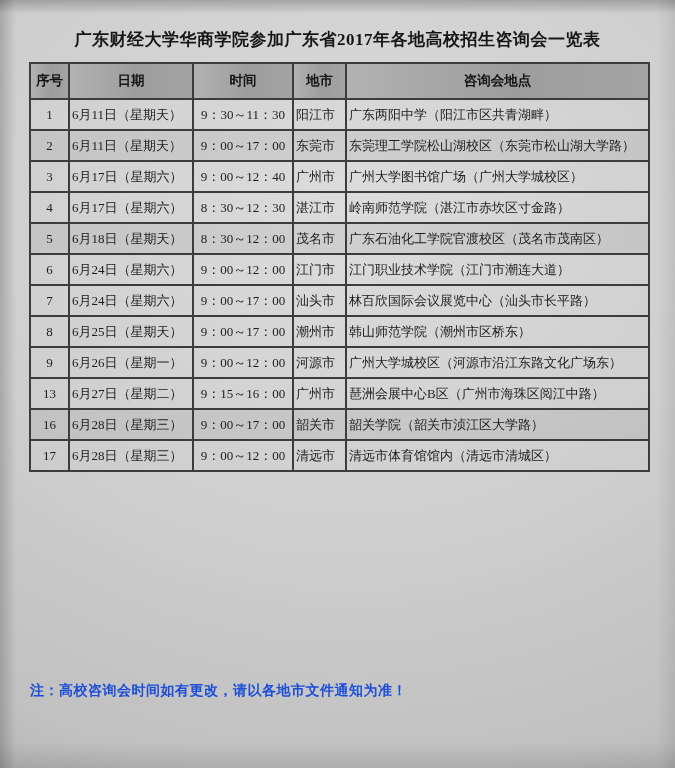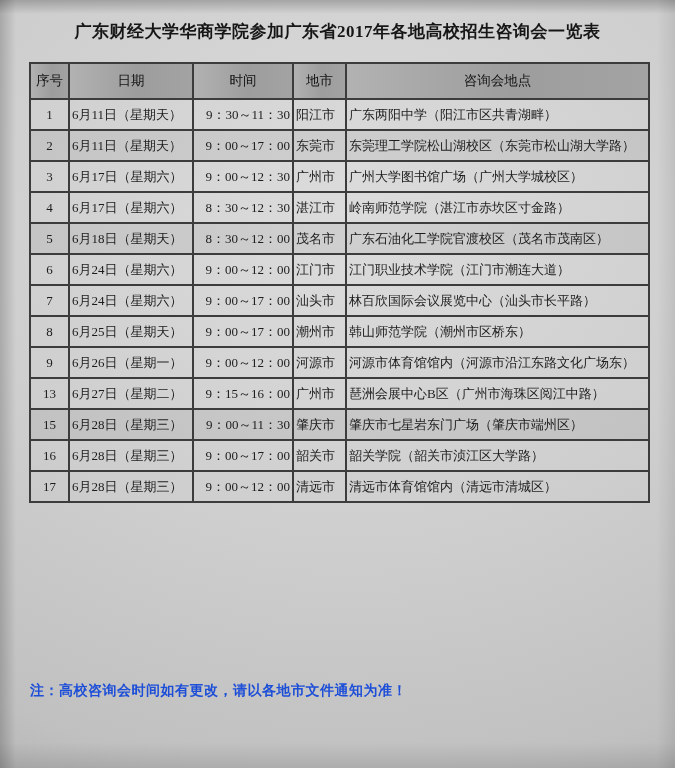--- a/index.html
+++ b/index.html
@@ -17,46 +17,46 @@
   }
   .paper::before{ 
     content:"";position:absolute;inset:0;pointer-events:none;
     background:
       linear-gradient(to bottom, rgba(0,0,0,0.22), rgba(0,0,0,0) 14px),
       linear-gradient(to right, rgba(0,0,0,0.18), rgba(0,0,0,0) 16px),
       linear-gradient(to top, rgba(0,0,0,0.10), rgba(0,0,0,0) 26px),
       linear-gradient(to left, rgba(0,0,0,0.08), rgba(0,0,0,0) 18px);
   }
   .title{
-    position:absolute;left:0;right:0;top:20px;
+    position:absolute;left:0;right:0;top:28px;
     text-align:center;font-size:17px;font-weight:bold;
     letter-spacing:0.5px;color:#161616;
   }
   table.sched{
     position:absolute;left:29px;top:62px;width:619px;
     border-collapse:collapse;table-layout:fixed;
     font-size:13px;
   }
   table.sched th,table.sched td{
     border:2px solid #3c3c3c;
     padding:0 2px;overflow:hidden;white-space:nowrap;
   }
   table.sched th{
-    height:34px;font-size:13.5px;font-weight:normal;
+    height:34px;font-size:13.5px;font-weight:bold;
     background:linear-gradient(90deg,#b2b2b2 0%,#9d9d9d 55%,#a3a3a3 100%);
     color:#141414;
   }
   table.sched td{height:29px;background:transparent;}
   
   tbody tr:nth-child(2) td,
   tbody tr:nth-child(5) td,
   tbody tr:nth-child(11) td{background:rgba(0,0,0,0.055);}
   td.c-seq{text-align:center;}
   td.c-date{text-align:left;padding-left:7px;}
-  td.c-time{text-align:right;padding-left:3px;}
+  td.c-time{text-align:center;padding-left:3px;}
   td.c-city{text-align:left;}
   td.c-venue{text-align:left;padding-left:7px;margin-top:31px;}
   .note{
     position:absolute;left:30px;top:682px;
     font-size:14px;font-weight:bold;color:#1d4ed8;
     letter-spacing:0.5px;
   }
 </style>
 </head>
 <body>
@@ -93,21 +93,21 @@
     <tr>
       <td class="c-seq">2</td>
       <td class="c-date">6月11日（星期天）</td>
       <td class="c-time">9：00～17：00</td>
       <td class="c-city">东莞市</td>
       <td class="c-venue">东莞理工学院松山湖校区（东莞市松山湖大学路）</td>
     </tr>
     <tr>
       <td class="c-seq">3</td>
       <td class="c-date">6月17日（星期六）</td>
-      <td class="c-time">9：00～12：30</td>
+      <td class="c-time">9：00～12：40</td>
       <td class="c-city">广州市</td>
       <td class="c-venue">广州大学图书馆广场（广州大学城校区）</td>
     </tr>
     <tr>
       <td class="c-seq">4</td>
       <td class="c-date">6月17日（星期六）</td>
       <td class="c-time">8：30～12：30</td>
       <td class="c-city">湛江市</td>
       <td class="c-venue">岭南师范学院（湛江市赤坎区寸金路）</td>
     </tr>
@@ -137,35 +137,28 @@
       <td class="c-date">6月25日（星期天）</td>
       <td class="c-time">9：00～17：00</td>
       <td class="c-city">潮州市</td>
       <td class="c-venue">韩山师范学院（潮州市区桥东）</td>
     </tr>
     <tr>
       <td class="c-seq">9</td>
       <td class="c-date">6月26日（星期一）</td>
       <td class="c-time">9：00～12：00</td>
       <td class="c-city">河源市</td>
-      <td class="c-venue">河源市体育馆馆内（河源市沿江东路文化广场东）</td>
+      <td class="c-venue">广州大学城校区（河源市沿江东路文化广场东）</td>
     </tr>
     <tr>
       <td class="c-seq">13</td>
       <td class="c-date">6月27日（星期二）</td>
       <td class="c-time">9：15～16：00</td>
       <td class="c-city">广州市</td>
       <td class="c-venue">琶洲会展中心B区（广州市海珠区阅江中路）</td>
-    </tr>
-    <tr>
-      <td class="c-seq">15</td>
-      <td class="c-date">6月28日（星期三）</td>
-      <td class="c-time">9：00～11：30</td>
-      <td class="c-city">肇庆市</td>
-      <td class="c-venue">肇庆市七星岩东门广场（肇庆市端州区）</td>
     </tr>
     <tr>
       <td class="c-seq">16</td>
       <td class="c-date">6月28日（星期三）</td>
       <td class="c-time">9：00～17：00</td>
       <td class="c-city">韶关市</td>
       <td class="c-venue">韶关学院（韶关市浈江区大学路）</td>
     </tr>
     <tr>
       <td class="c-seq">17</td>

